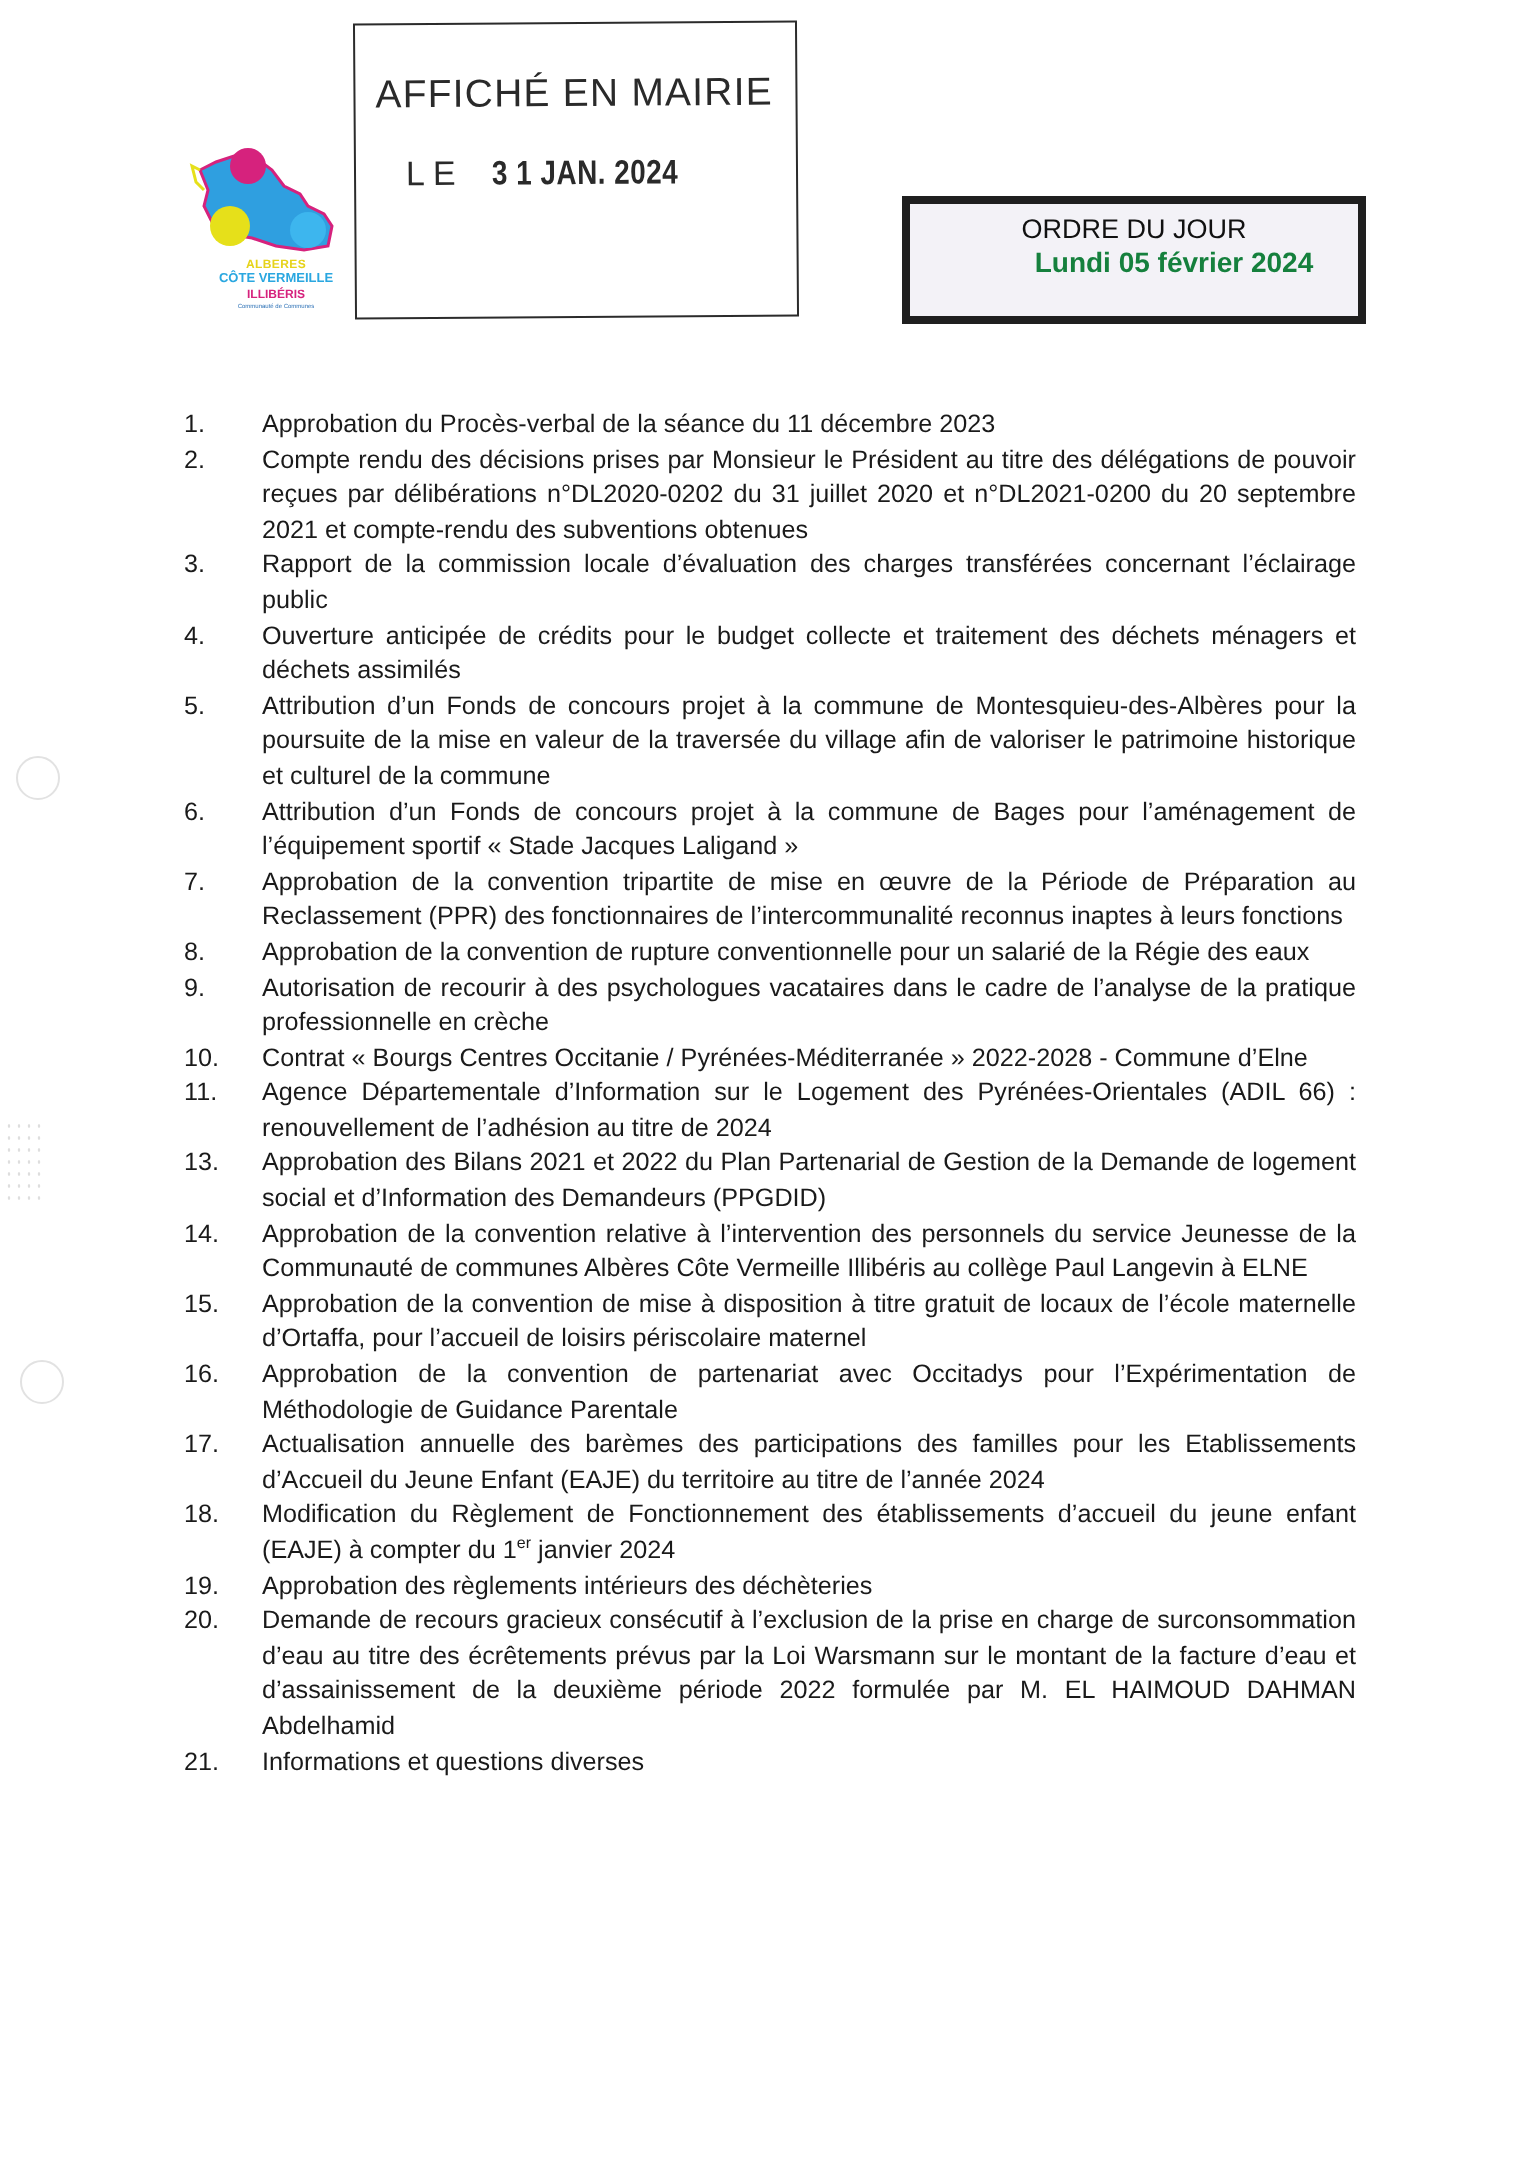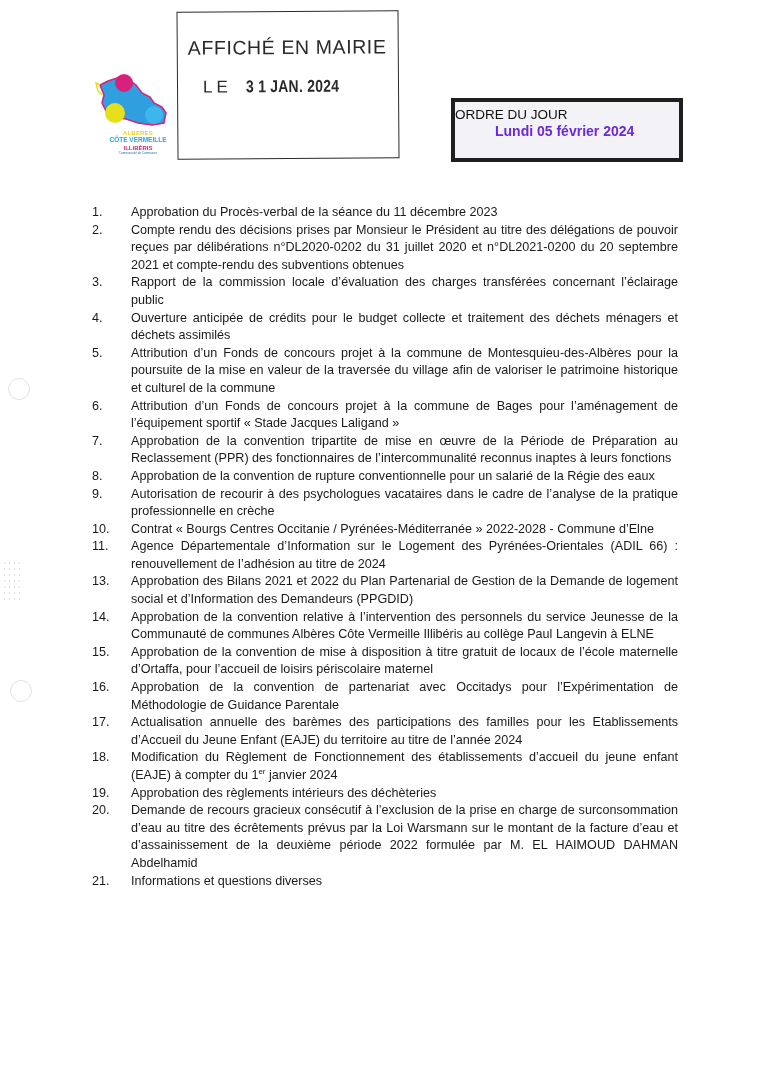--- a/index.html
+++ b/index.html
@@ -70,27 +70,27 @@
     .stamp-date .le { letter-spacing: 4px; margin-right: 14px; margin-top: 48px; }
     .stamp-date .dt { font-family: "Liberation Sans Narrow", "Liberation Sans", sans-serif; transform: scaleX(0.82); display: inline-block; transform-origin: left; font-weight: bold; letter-spacing: 0.3px; }
 
     
     .titlebox {
       position: absolute;
       left: 451px; top: 98px;
       width: 232px; height: 64px;
       border: 4px solid #1f1f1f;
       background: #f3f2f7;
-      text-align: left;
+      text-align: center;
       box-sizing: border-box;
       padding-top: 5px;
     }
     .titlebox .t1 { font-size: 13.5px; line-height: 16px; color: #111; }
     .titlebox .t2 { font-size: 14px; line-height: 17px; font-weight: bold; color: #111; }
-    .titlebox .t3 { font-size: 14px; line-height: 17px; font-weight: bold; color: #6d28d9; margin-left: 40px; }
+    .titlebox .t3 { font-size: 14px; line-height: 17px; font-weight: bold; color: #15803d; margin-left: 40px; }
 
     
     .agenda {
       position: absolute;
       left: 92px; top: 204px;
       width: 586px;
       margin: 0; padding: 0;
       list-style: none;
       font-family: "Liberation Sans", sans-serif;
       font-size: 12.6px;

